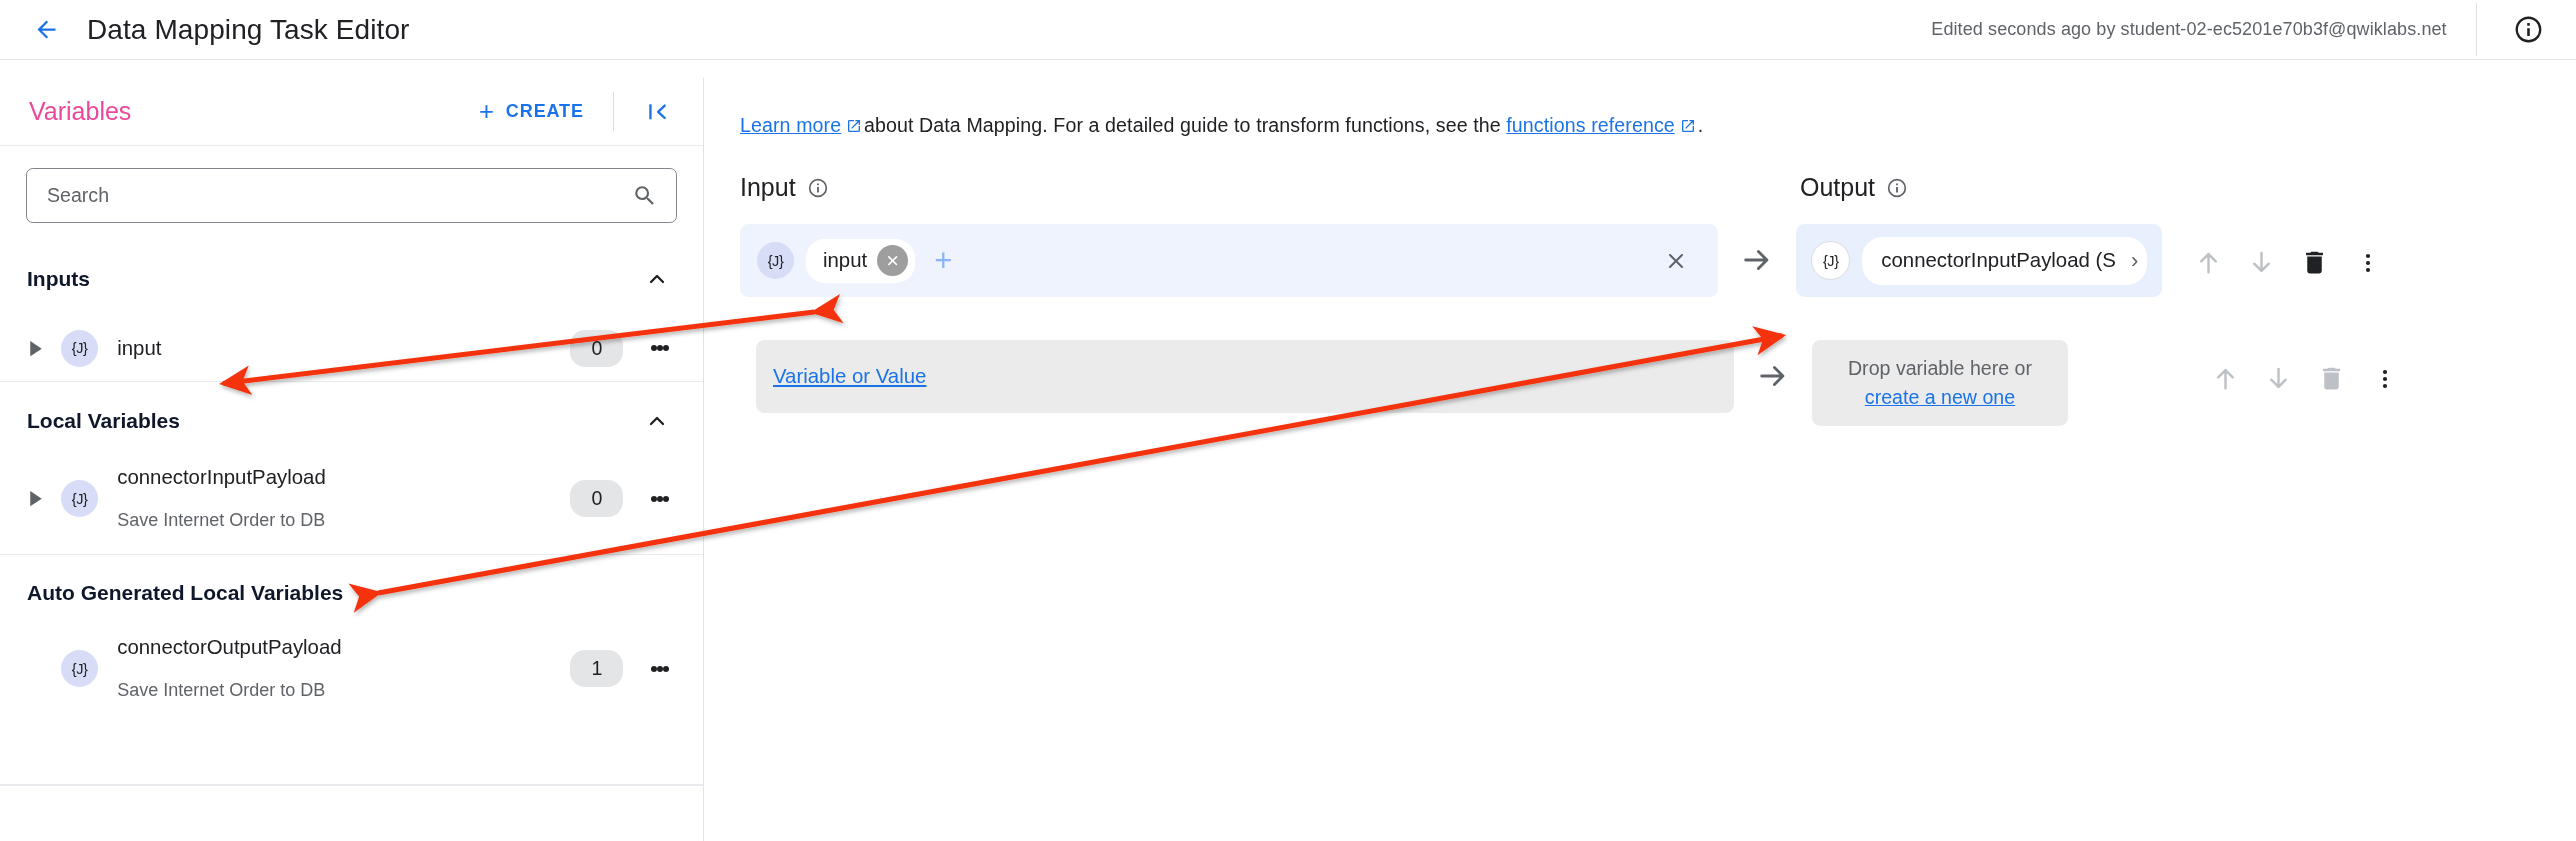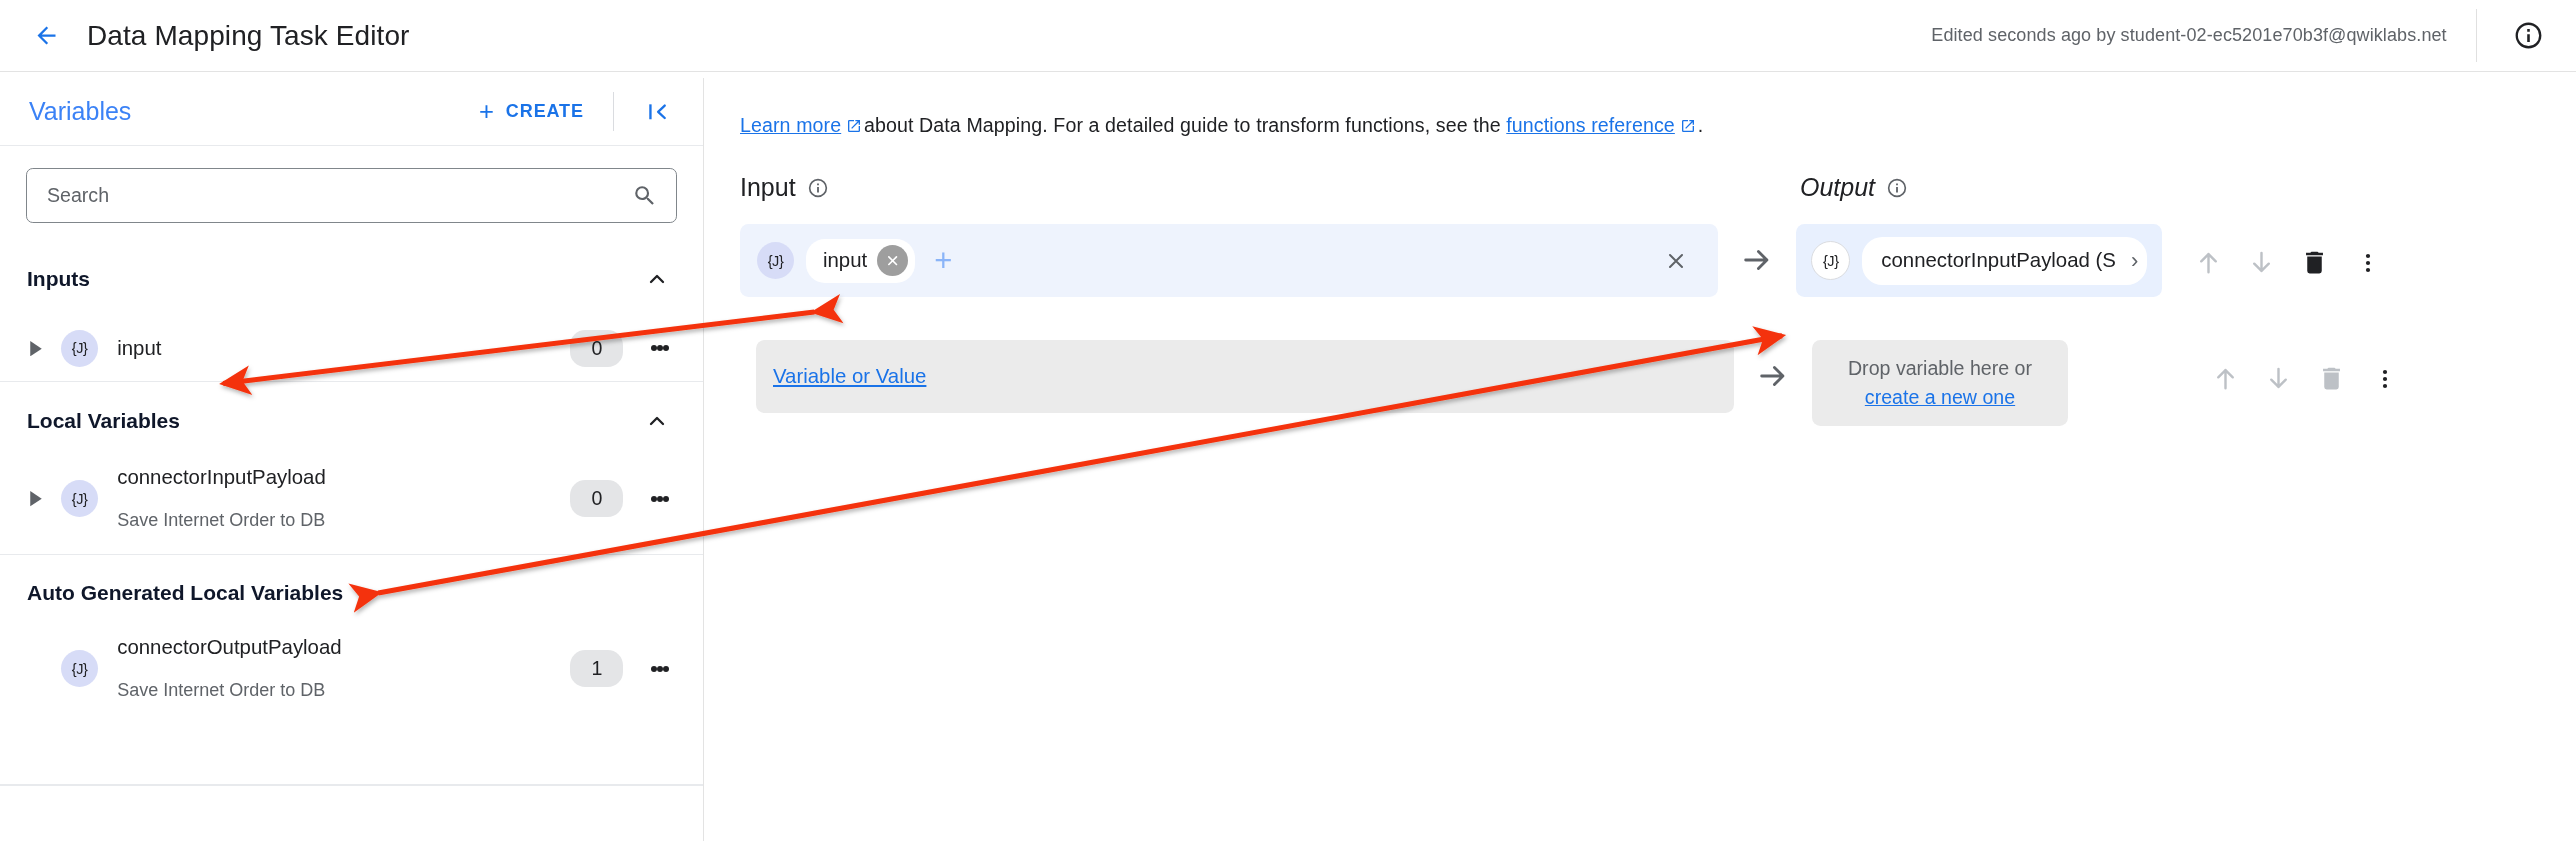--- a/index.html
+++ b/index.html
@@ -7,21 +7,21 @@
     width: 2576px; height: 842px;
     background: #ffffff;
     font-family: "Liberation Sans", sans-serif;
     overflow: hidden;
     -webkit-font-smoothing: antialiased;
   }
   .app { position: relative; width: 2576px; height: 842px; background:#fff; }
 
   
   .topbar {
-    position: absolute; left:0; top:0; width:2576px; height:72px;
+    position: absolute; left:0; top:0; width:2576px; height:60px;
     border-bottom: 1.7px solid #e3e3e3;
     display:flex; align-items:center;
   }
   .back-btn {
     width: 44px; height: 44px; margin-left: 24px;
     display:flex; align-items:center; justify-content:center;
     border-radius: 50%; cursor:pointer;
   }
   .page-title {
     margin-left: 19px;
@@ -41,21 +41,21 @@
 
   
   .left-panel {
     position:absolute; left:0; top:78px; width:704px; height:763px;
     border-right:1.7px solid #e3e3e3; background:#fff;
   }
   .lp-head {
     height:68px; display:flex; align-items:center;
     border-bottom:1.7px solid #e8eaed; padding: 0 24px 0 29px;
   }
-  .lp-title { font-size:25px; color:#3b82f6; font-weight:400; }
+  .lp-title { font-size:25px; color:#ec4899; font-weight:400; }
   .lp-actions { margin-left:auto; display:flex; align-items:center; }
   .create-btn {
     display:flex; align-items:center; gap:11px; cursor:pointer;
     color:#1a73e8; font-size:18px; font-weight:600; letter-spacing:0.9px;
     padding: 8.5px 6.8px;
   }
   .plus-glyph { font-size:25.6px; line-height:1; font-weight:400; }
   .lp-sep { width:1.7px; height:39px; background:#dadce0; margin: 0 22px; }
   .collapse-btn { padding:6.8px 8.5px; cursor:pointer; display:flex; align-items:center; }
 
@@ -318,21 +318,21 @@
 
     <div class="cols">
 
       <div class="col-hd input">
         <span>Input</span>
         <svg width="22" height="22" viewBox="0 0 24 24">
           <path fill="#5f6368" d="M12 2a10 10 0 100 20 10 10 0 000-20zm0 18.2A8.2 8.2 0 1120.2 12 8.2 8.2 0 0112 20.2zM11 7h2v2h-2zm0 4h2v6h-2z"></path>
         </svg>
       </div>
 
-      <div class="col-hd output" style="left:1094px;font-style:italic;">
+      <div class="col-hd output" style="left:1094px;">
         <span>Output</span>
         <svg width="22" height="22" viewBox="0 0 24 24">
           <path fill="#5f6368" d="M12 2a10 10 0 100 20 10 10 0 000-20zm0 18.2A8.2 8.2 0 1120.2 12 8.2 8.2 0 0112 20.2zM11 7h2v2h-2zm0 4h2v6h-2z"></path>
         </svg>
       </div>
 
       <div class="map-row" style="left:34px; top:51px;">
         <div class="in-box filled">
           <div class="chip-j">{J}</div>
           <div class="chip">

